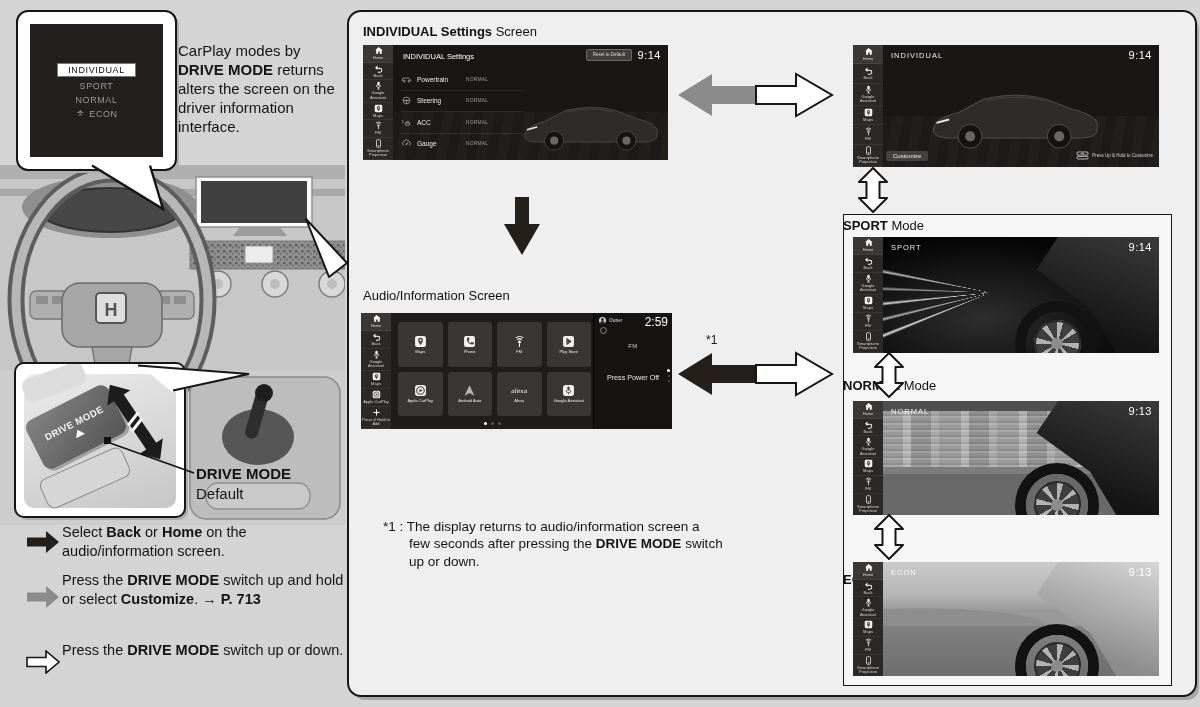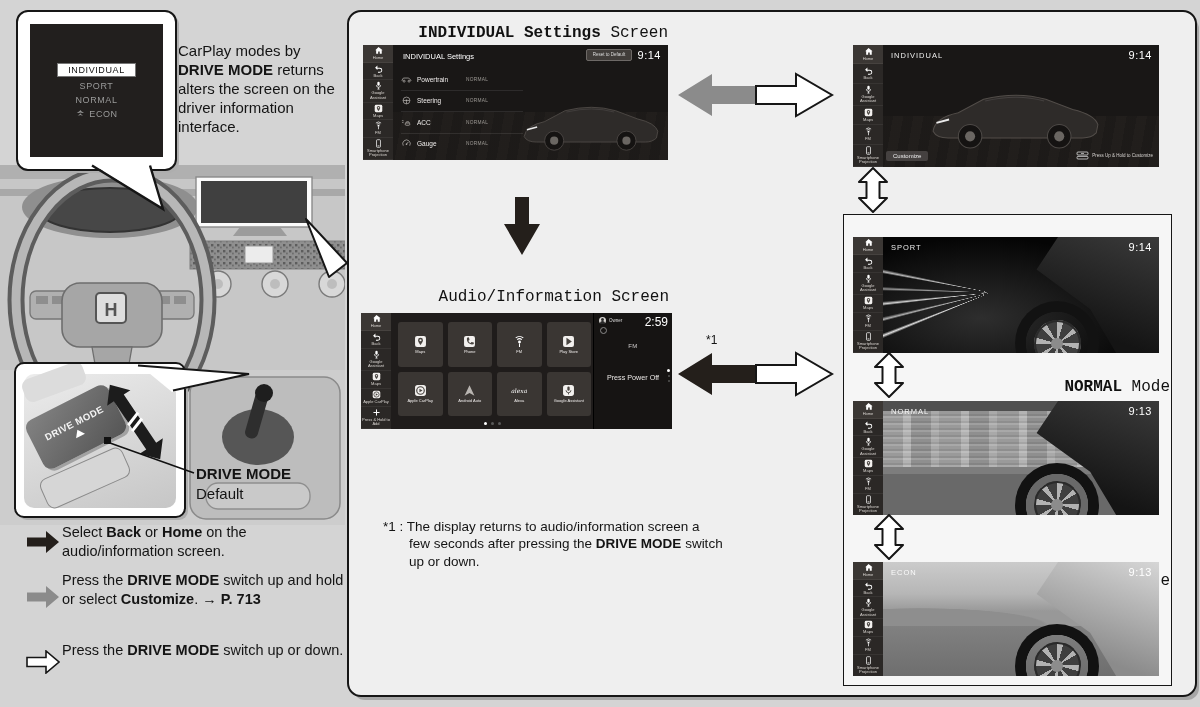--- a/index.html
+++ b/index.html
@@ -21,21 +21,21 @@
   .sw-tri{width:0;height:0;border-left:5px solid transparent;border-right:5px solid transparent;border-bottom:7px solid #fff;}
   .sw-btn2{position:absolute;left:24px;top:98px;width:88px;height:30px;background:#d6d6d6;border:1.5px solid #8a8a8a;border-radius:8px;transform:rotate(-24deg);}
   .sw-arrow{position:absolute;left:104px;top:12px;transform:rotate(-34deg);}
   .sw-label{position:absolute;left:196px;top:464px;font-size:15px;line-height:1.3;color:#141414;z-index:35;}
   .legend{position:absolute;left:0;top:515px;width:345px;z-index:20;}
   .leg-item{position:absolute;left:62px;width:282px;font-size:14.5px;line-height:1.28;color:#141414;}
   .leg-arrow{position:absolute;left:26px;}
   
   .panel{position:absolute;left:347px;top:10px;width:846px;height:683px;background:#efefef;border:2.2px solid #161616;border-radius:14px;box-shadow:4px 5px 0 -2px #a6a6a6;z-index:10;}
   .innerbox{position:absolute;left:496px;top:204px;width:327px;height:470px;background:#f6f6f6;border:1.8px solid #161616;z-index:11;}
-  .sec-title{position:absolute;font-size:16px;color:#111;text-align:right;z-index:12;white-space:nowrap;font-family:Liberation Mono, monospace;}
+  .sec-title{position:absolute;font-size:13px;color:#111;text-align:left;z-index:12;white-space:nowrap;}
   
   .shot{position:absolute;background:#191716;overflow:hidden;z-index:12;}
   .sb{position:absolute;left:0;top:0;bottom:0;width:30px;background:#2b2826;z-index:6;display:flex;flex-direction:column;}
   .sb-item{flex:1;display:flex;flex-direction:column;align-items:center;justify-content:center;gap:1px;border-bottom:1px solid rgba(255,255,255,.06);padding:1px 0;}
   .sb-item:first-child{background:#3b3734;}
   .sb-item .ico{width:9px;height:9px;display:inline-flex;}
   .sb-item .ico svg{width:100%;height:100%;}
   .sb-item .lbl{font-size:4px;line-height:1.15;color:#d9d5d1;text-align:center;max-width:28px;}
   .clock{position:absolute;top:4px;right:7px;font-size:11px;color:#fff;letter-spacing:.5px;z-index:7;}
   .mode-label{position:absolute;top:6px;left:38px;font-size:7.5px;color:rgba(255,255,255,.92);letter-spacing:1px;z-index:7;}
@@ -201,20 +201,21 @@
         <polygon points="1,7.5 20,7.5 20,1 33,12 20,23 20,16.5 1,16.5" fill="#fff" stroke="#161616" stroke-width="1.6"></polygon>
       </svg>
     <div class="leg-item" style="top:126px"><span>Press the </span><span class="b">DRIVE MODE</span><span> switch up or down.</span></div>
   </div>
 
   <div class="panel"></div>
   <div class="innerbox" style="left:843px;top:214px;"></div>
 
   <div class="sec-title" style="left:363px;top:24px;width:305px;"><span class="b">INDIVIDUAL Settings</span><span> Screen</span></div>
   <div class="sec-title" style="left:363px;top:288px;width:306px;"><span>Audio/Information Screen</span></div>
+  <div class="sec-title" style="left:843px;top:218px;width:327px;"><span class="b">SPORT</span><span> Mode</span></div>
   <div class="sec-title" style="left:843px;top:378px;width:327px;"><span class="b">NORMAL</span><span> Mode</span></div>
   <div class="sec-title" style="left:843px;top:540px;width:327px;margin-top:32px;"><span class="b">ECON</span><span> Mode</span></div>
 
   <div class="shot" style="left:363px;top:45px;width:305px;height:115px;">
     <div class="sb">
         <div class="sb-item">
           <span class="ico">
             <svg viewBox="0 0 10 10">
               <path d="M5 1.2 1.4 4.6h1v4h2.2V6.2h1.8v2.4h2.2v-4h1z" fill="#fff"></path>
             </svg>

